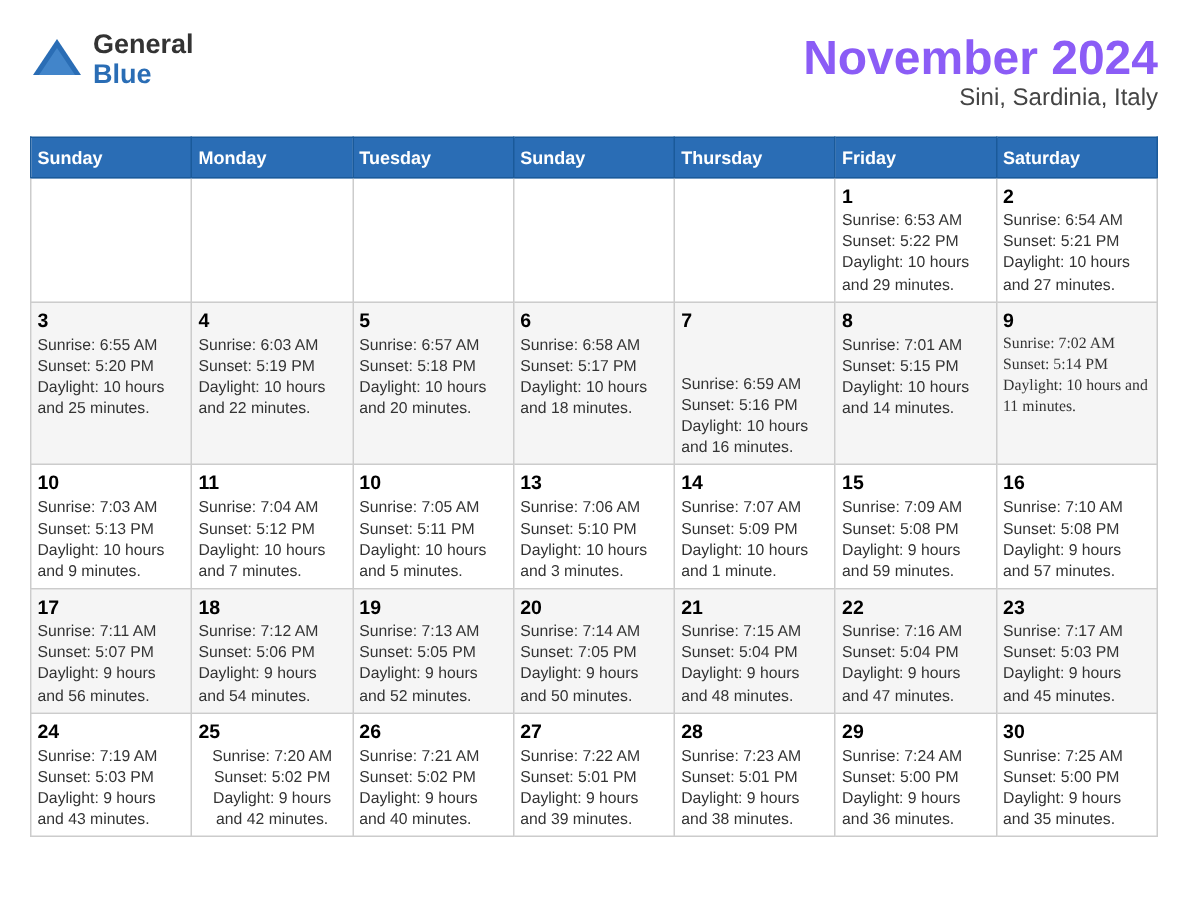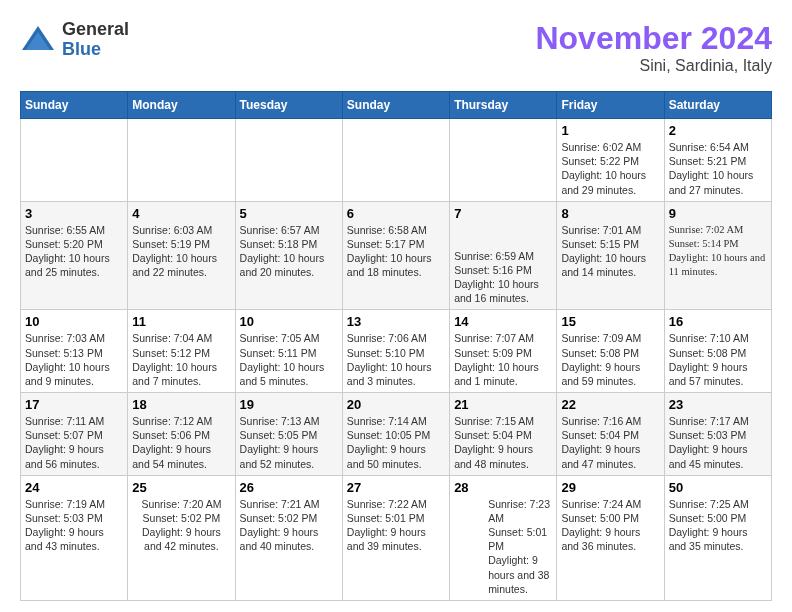--- a/index.html
+++ b/index.html
@@ -128,21 +128,21 @@
   </thead>
   <tbody>
   <tr>
         <td class="empty-cell"></td>
         <td class="empty-cell"></td>
         <td class="empty-cell"></td>
         <td class="empty-cell"></td>
         <td class="empty-cell"></td>
         <td>
           <span class="day-number">1</span>
-          <div class="day-info" style="white-space: pre-line;">Sunrise: 6:02 AM
+          <div class="day-info" style="white-space: pre-line;">Sunrise: 6:53 AM
 Sunset: 5:22 PM
 Daylight: 10 hours and 29 minutes.</div>
         </td>
         <td>
           <span class="day-number">2</span>
           <div class="day-info" style="white-space: pre-line;">Sunrise: 6:54 AM
 Sunset: 5:21 PM
 Daylight: 10 hours and 27 minutes.</div>
         </td>
       </tr>
@@ -249,21 +249,21 @@
         </td>
         <td>
           <span class="day-number">19</span>
           <div class="day-info" style="white-space: pre-line;">Sunrise: 7:13 AM
 Sunset: 5:05 PM
 Daylight: 9 hours and 52 minutes.</div>
         </td>
         <td>
           <span class="day-number">20</span>
           <div class="day-info" style="white-space: pre-line;">Sunrise: 7:14 AM
-Sunset: 10:05 PM
+Sunset: 7:05 PM
 Daylight: 9 hours and 50 minutes.</div>
         </td>
         <td>
           <span class="day-number">21</span>
           <div class="day-info" style="white-space: pre-line;">Sunrise: 7:15 AM
 Sunset: 5:04 PM
 Daylight: 9 hours and 48 minutes.</div>
         </td>
         <td>
           <span class="day-number">22</span>
@@ -298,31 +298,31 @@
 Daylight: 9 hours and 40 minutes.</div>
         </td>
         <td>
           <span class="day-number">27</span>
           <div class="day-info" style="white-space: pre-line;">Sunrise: 7:22 AM
 Sunset: 5:01 PM
 Daylight: 9 hours and 39 minutes.</div>
         </td>
         <td>
           <span class="day-number">28</span>
-          <div class="day-info" style="white-space: pre-line; margin-left: 34px;">Sunrise: 7:23 AM
+          <div class="day-info" style="white-space: pre-line;">Sunrise: 7:23 AM
 Sunset: 5:01 PM
 Daylight: 9 hours and 38 minutes.</div>
         </td>
         <td>
           <span class="day-number">29</span>
           <div class="day-info" style="white-space: pre-line;">Sunrise: 7:24 AM
 Sunset: 5:00 PM
 Daylight: 9 hours and 36 minutes.</div>
         </td>
         <td>
-          <span class="day-number">50</span>
+          <span class="day-number">30</span>
           <div class="day-info" style="white-space: pre-line;">Sunrise: 7:25 AM
 Sunset: 5:00 PM
 Daylight: 9 hours and 35 minutes.</div>
         </td>
       </tr>
     </tbody>
 </table>
 
 </body></html>

